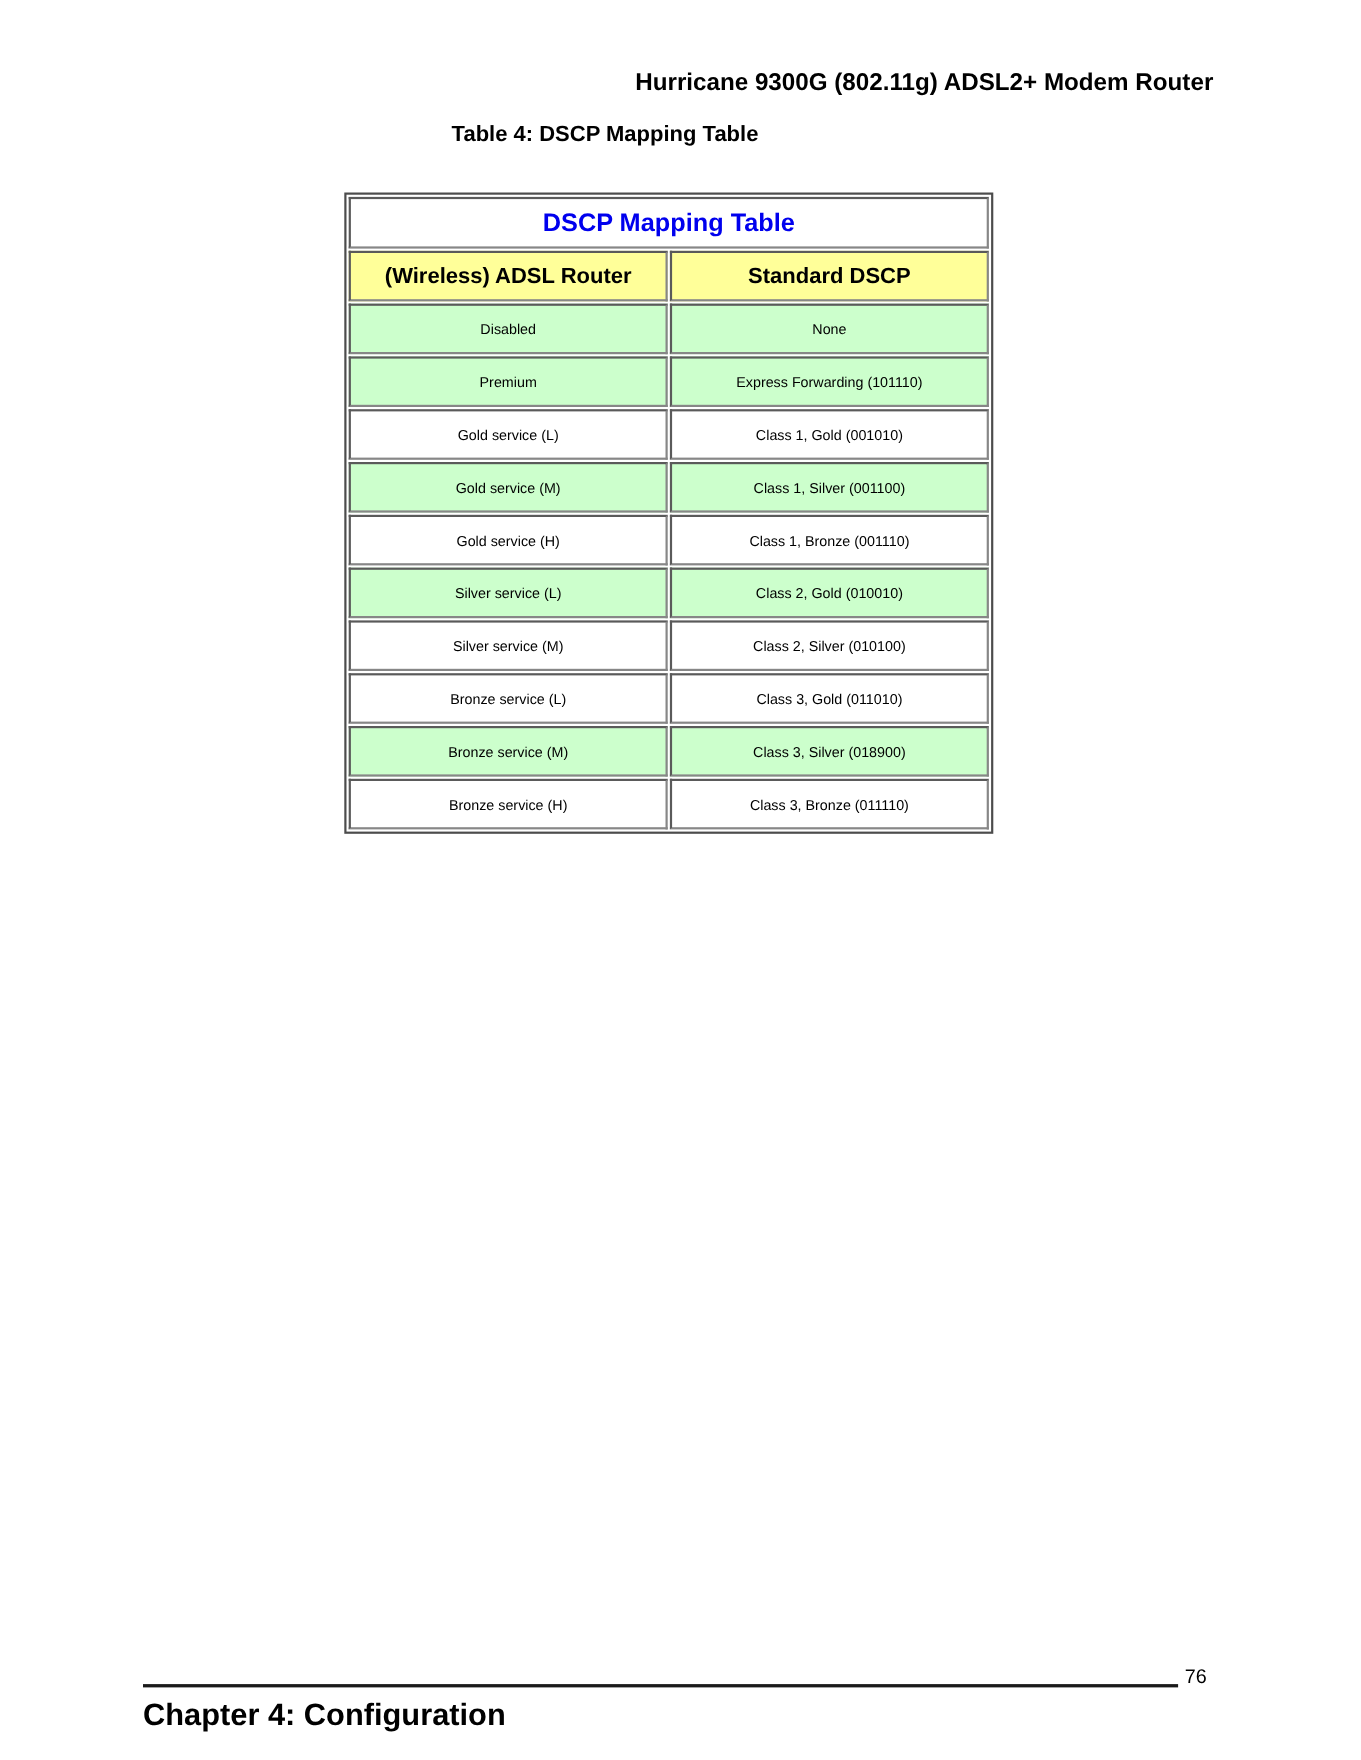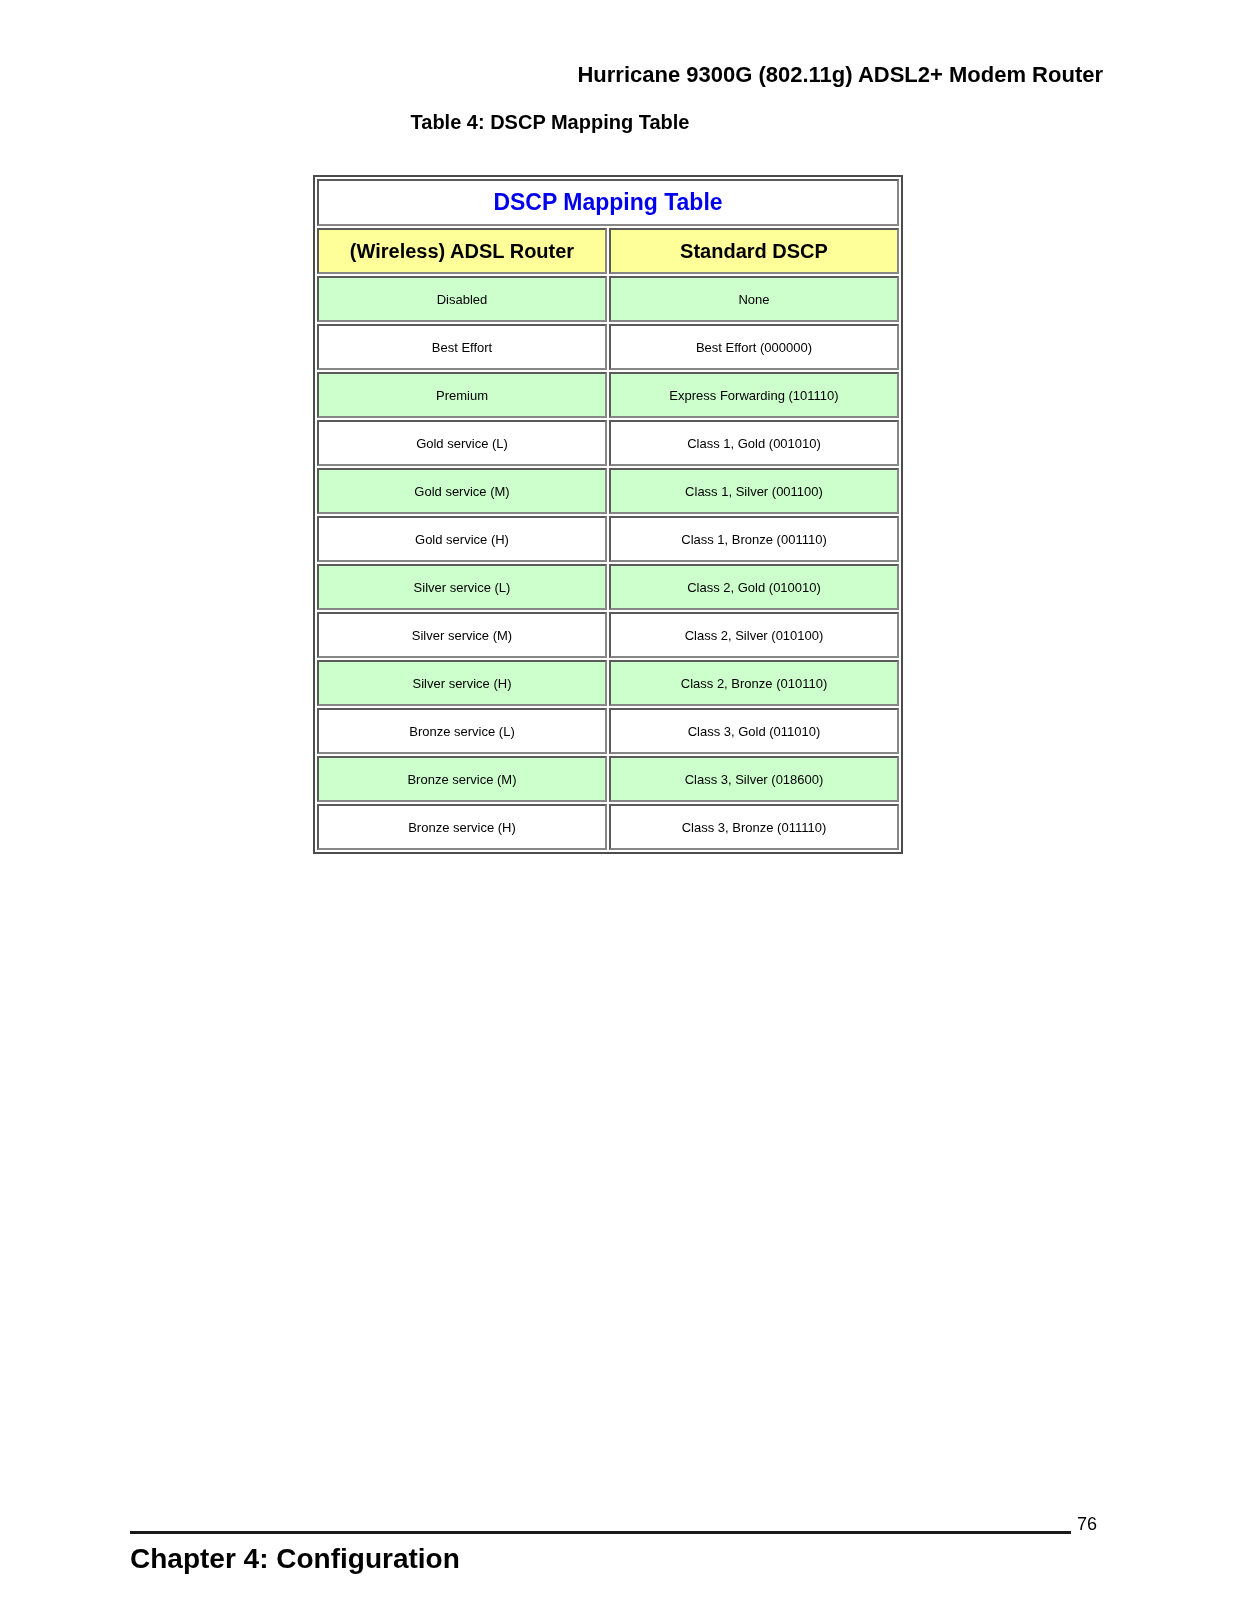--- a/index.html
+++ b/index.html
@@ -106,24 +106,20 @@
     <tr>
       <td class="head-cell">(Wireless) ADSL Router</td>
       <td class="head-cell">Standard DSCP</td>
     </tr>
   </tbody>
   <tbody>
       <tr class="alt">
         <td>Disabled</td>
         <td>None</td>
       </tr>
-      <tr>
-        <td>Best Effort</td>
-        <td>Best Effort (000000)</td>
-      </tr>
       <tr class="alt">
         <td>Premium</td>
         <td>Express Forwarding (101110)</td>
       </tr>
       <tr>
         <td>Gold service (L)</td>
         <td>Class 1, Gold (001010)</td>
       </tr>
       <tr class="alt">
         <td>Gold service (M)</td>
@@ -134,31 +130,27 @@
         <td>Class 1, Bronze (001110)</td>
       </tr>
       <tr class="alt">
         <td>Silver service (L)</td>
         <td>Class 2, Gold (010010)</td>
       </tr>
       <tr>
         <td>Silver service (M)</td>
         <td>Class 2, Silver (010100)</td>
       </tr>
-      <tr class="alt">
-        <td>Silver service (H)</td>
-        <td>Class 2, Bronze (010110)</td>
-      </tr>
       <tr>
         <td>Bronze service (L)</td>
         <td>Class 3, Gold (011010)</td>
       </tr>
       <tr class="alt">
         <td>Bronze service (M)</td>
-        <td>Class 3, Silver (018600)</td>
+        <td>Class 3, Silver (018900)</td>
       </tr>
       <tr>
         <td>Bronze service (H)</td>
         <td>Class 3, Bronze (011110)</td>
       </tr>
     </tbody>
 </table>
 
 <div class="footer-rule"></div>
 <div class="page-number">76</div>

